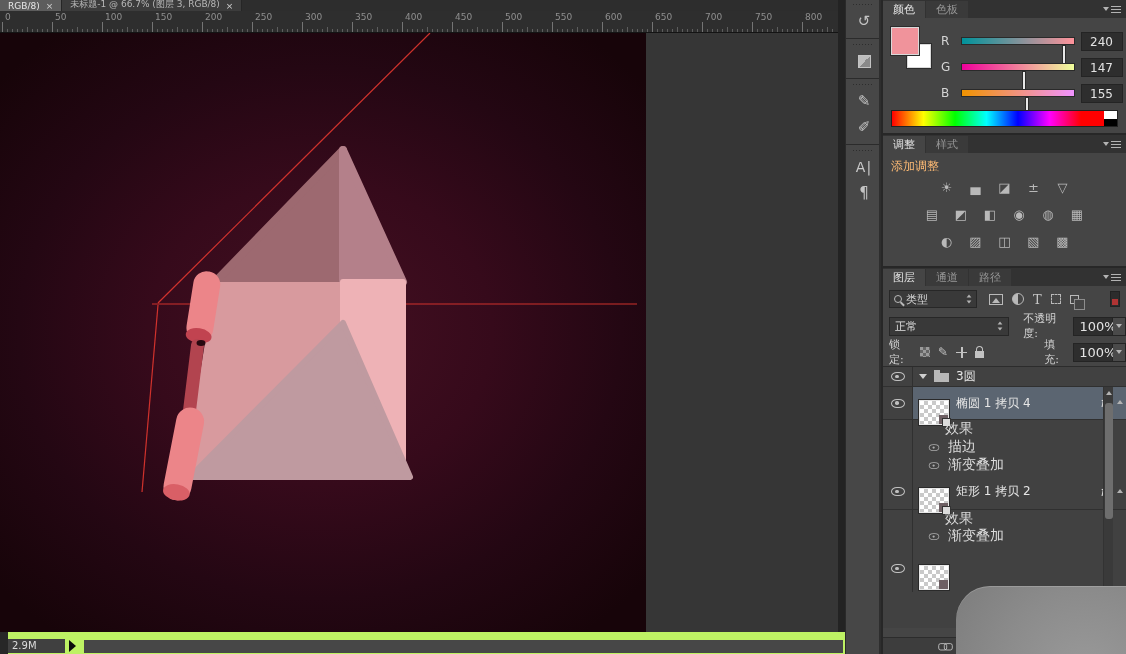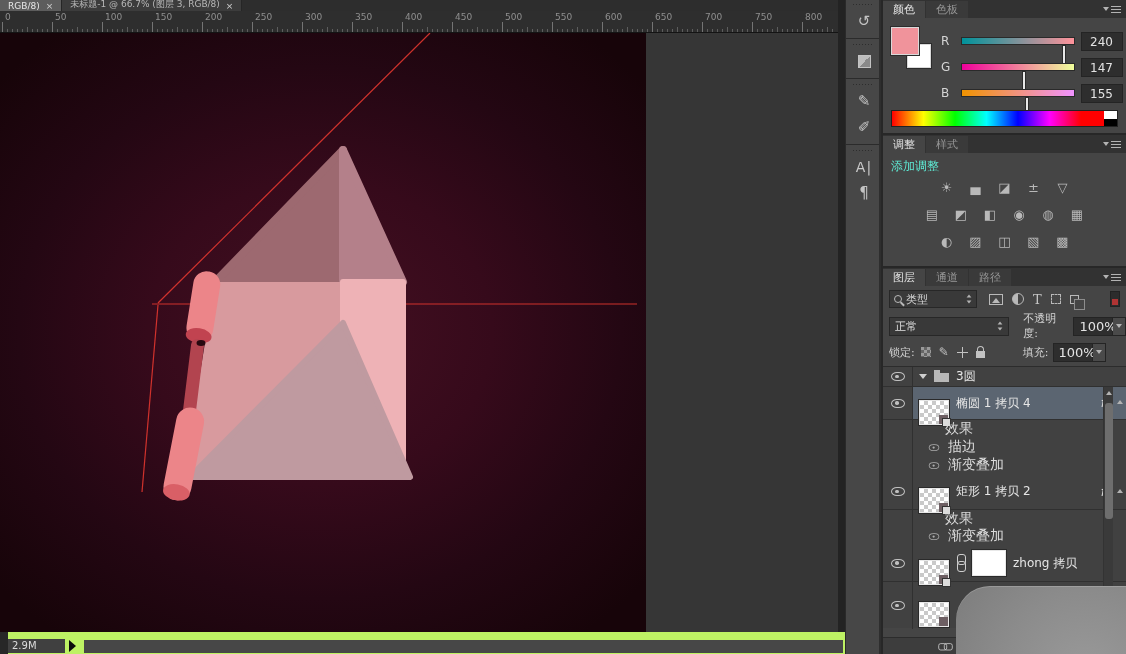--- a/index.html
+++ b/index.html
@@ -60,21 +60,21 @@
   .chlabel{width:20px;font-size:12px;color:#d5d5d5;}
   .track{position:relative;width:114px;height:8px;border:1px solid #2a2a2a;}
   .thumb{position:absolute;top:9px;width:0;height:0;border-bottom:7px solid #a8a8a8;border-left:5px solid transparent;border-right:5px solid transparent;}
   .valbox{margin-left:6px;width:42px;height:19px;background:#2e2e2e;border:1px solid #242424;color:#e3e3e3;font-size:12px;line-height:18px;padding-left:8px;}
   .spectrum{position:absolute;left:8px;top:110px;width:227px;height:17px;border:1px solid #222;
     background:linear-gradient(to right,#f00 0%,#ff0 14%,#0f0 28%,#0ff 42%,#00f 56%,#f0f 70%,#f00 84%,#f00 93%);}
   .spectrum::after{content:"";position:absolute;right:0;top:0;width:13px;height:100%;background:linear-gradient(#fff 0 54%,#000 54%);}
 
   
   .adjpanel{top:135px;height:131px;}
-  .addlabel{position:absolute;left:8px;top:23px;font-size:12px;color:#5eead4;}
+  .addlabel{position:absolute;left:8px;top:23px;font-size:12px;color:#fdba74;}
   .adjrow{position:absolute;width:100%;display:flex;justify-content:center;gap:9px;}
   .adjico{width:20px;height:17px;display:flex;align-items:center;justify-content:center;color:#b9b9b9;font-size:13px;cursor:pointer;}
 
   
   .layerspanel{top:268px;height:386px;}
   .filterrow{position:absolute;left:0;top:19px;width:100%;height:24px;display:flex;align-items:center;}
   .searchsel{margin-left:6px;width:88px;height:18px;background:#393939;border:1px solid #272727;display:flex;align-items:center;gap:4px;padding:0 4px;color:#d8d8d8;font-size:11px;}
   .updown{margin-left:auto;display:flex;flex-direction:column;gap:2px;}
   .updown .triup,.updown .tridown{transform:scale(.8);}
   .ficons{display:flex;gap:9px;margin-left:12px;align-items:center;color:#b9b9b9;font-size:12px;}
@@ -519,21 +519,21 @@
     </div>
 
     <div class="lockrow">
       <span style="margin-left:6px;">锁定:</span>
       <div class="lockicons">
         <span class="checker8"></span>
         <span class="brushg">✎</span>
         <span class="moveico"></span>
         <span class="locky"></span>
       </div>
-      <span style="margin-left:38px;">填充:</span>
+      <span style="margin-left:60px;">填充:</span>
       <span class="ddbox" style="margin-left:4px;">100%</span>
       <span class="ddbtn">
           <span class="tridown"></span>
         </span>
     </div>
 
     <div class="llist">
 
       <div class="lrow" style="height:20px;">
         <div class="eyecell">
@@ -602,34 +602,20 @@
           </div>
       </div>
       <div class="erow">
         <div class="eyecell"></div>
         <div class="rowbody" style="padding-left:14px;">
             <span class="eye sm"></span>
             <span class="etext">渐变叠加</span>
           </div>
       </div>
 
-      <div class="lrow" style="height:37px;">
-        <div class="eyecell">
-            <span class="eye"></span>
-          </div>
-        <div class="rowbody">
-          <span class="thumb">
-              <span class="mark"></span>
-              <span class="badge"></span>
-            </span>
-          <span class="chain"></span>
-          <span class="maskthumb"></span>
-          <span class="lname">zhong 拷贝</span>
-        </div>
-      </div>
 
       <div class="lrow" style="height:47px;border-bottom:none;">
         <div class="eyecell">
             <span class="eye"></span>
           </div>
         <div class="rowbody">
           <span class="thumb">
               <span class="mark"></span>
             </span>
         </div>

